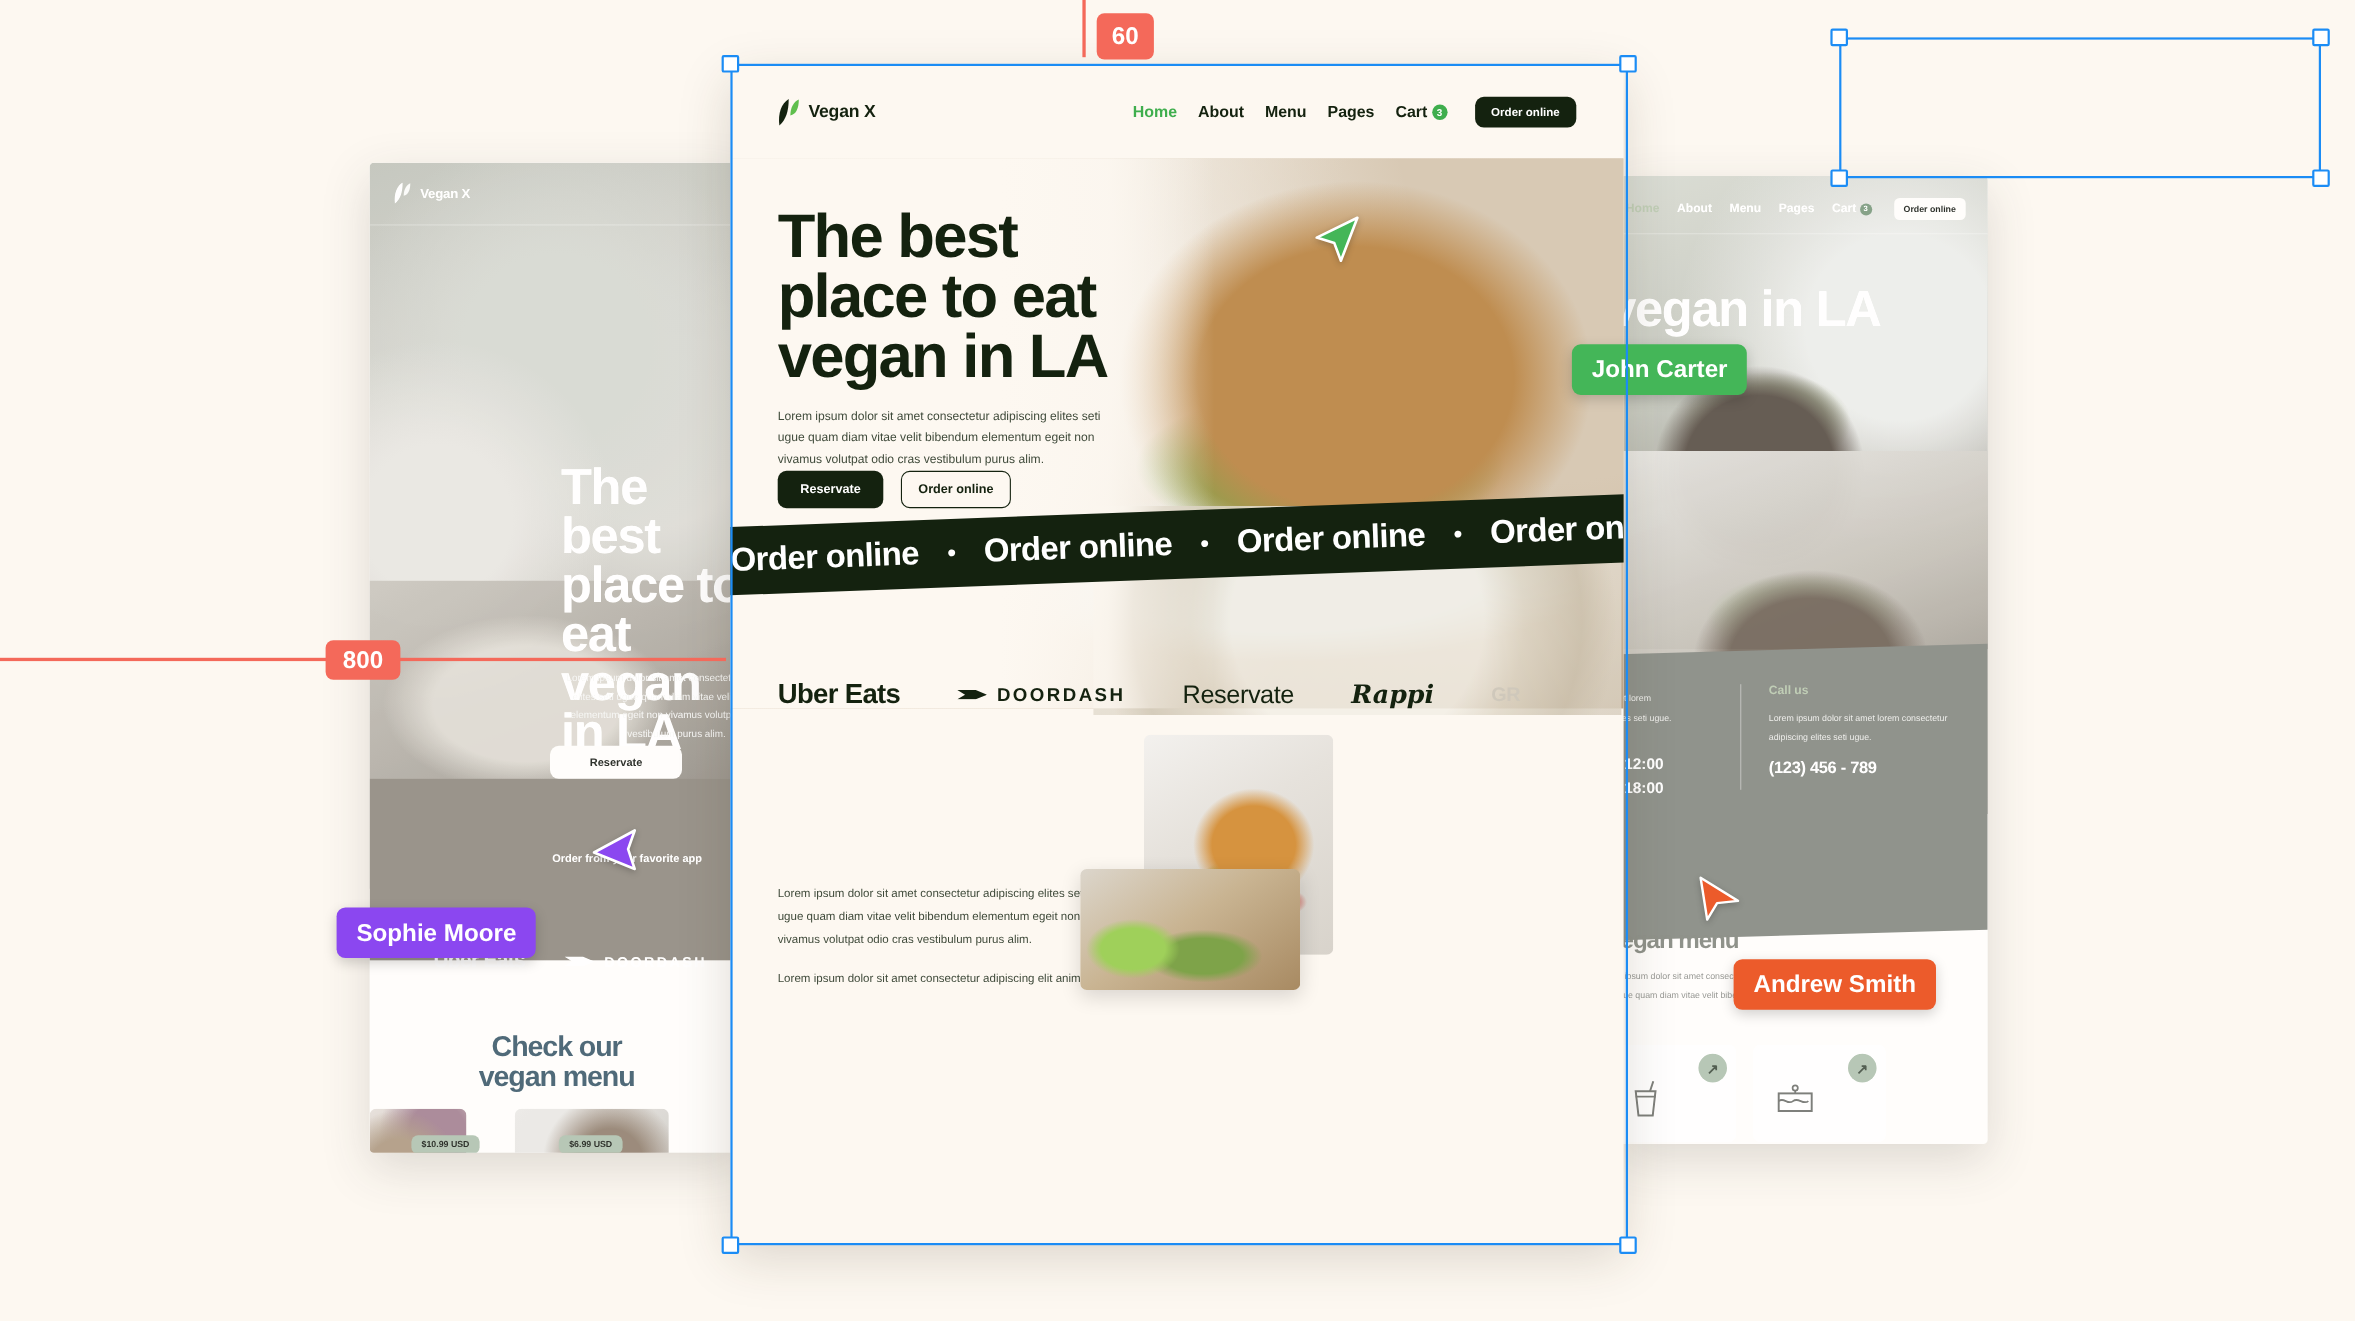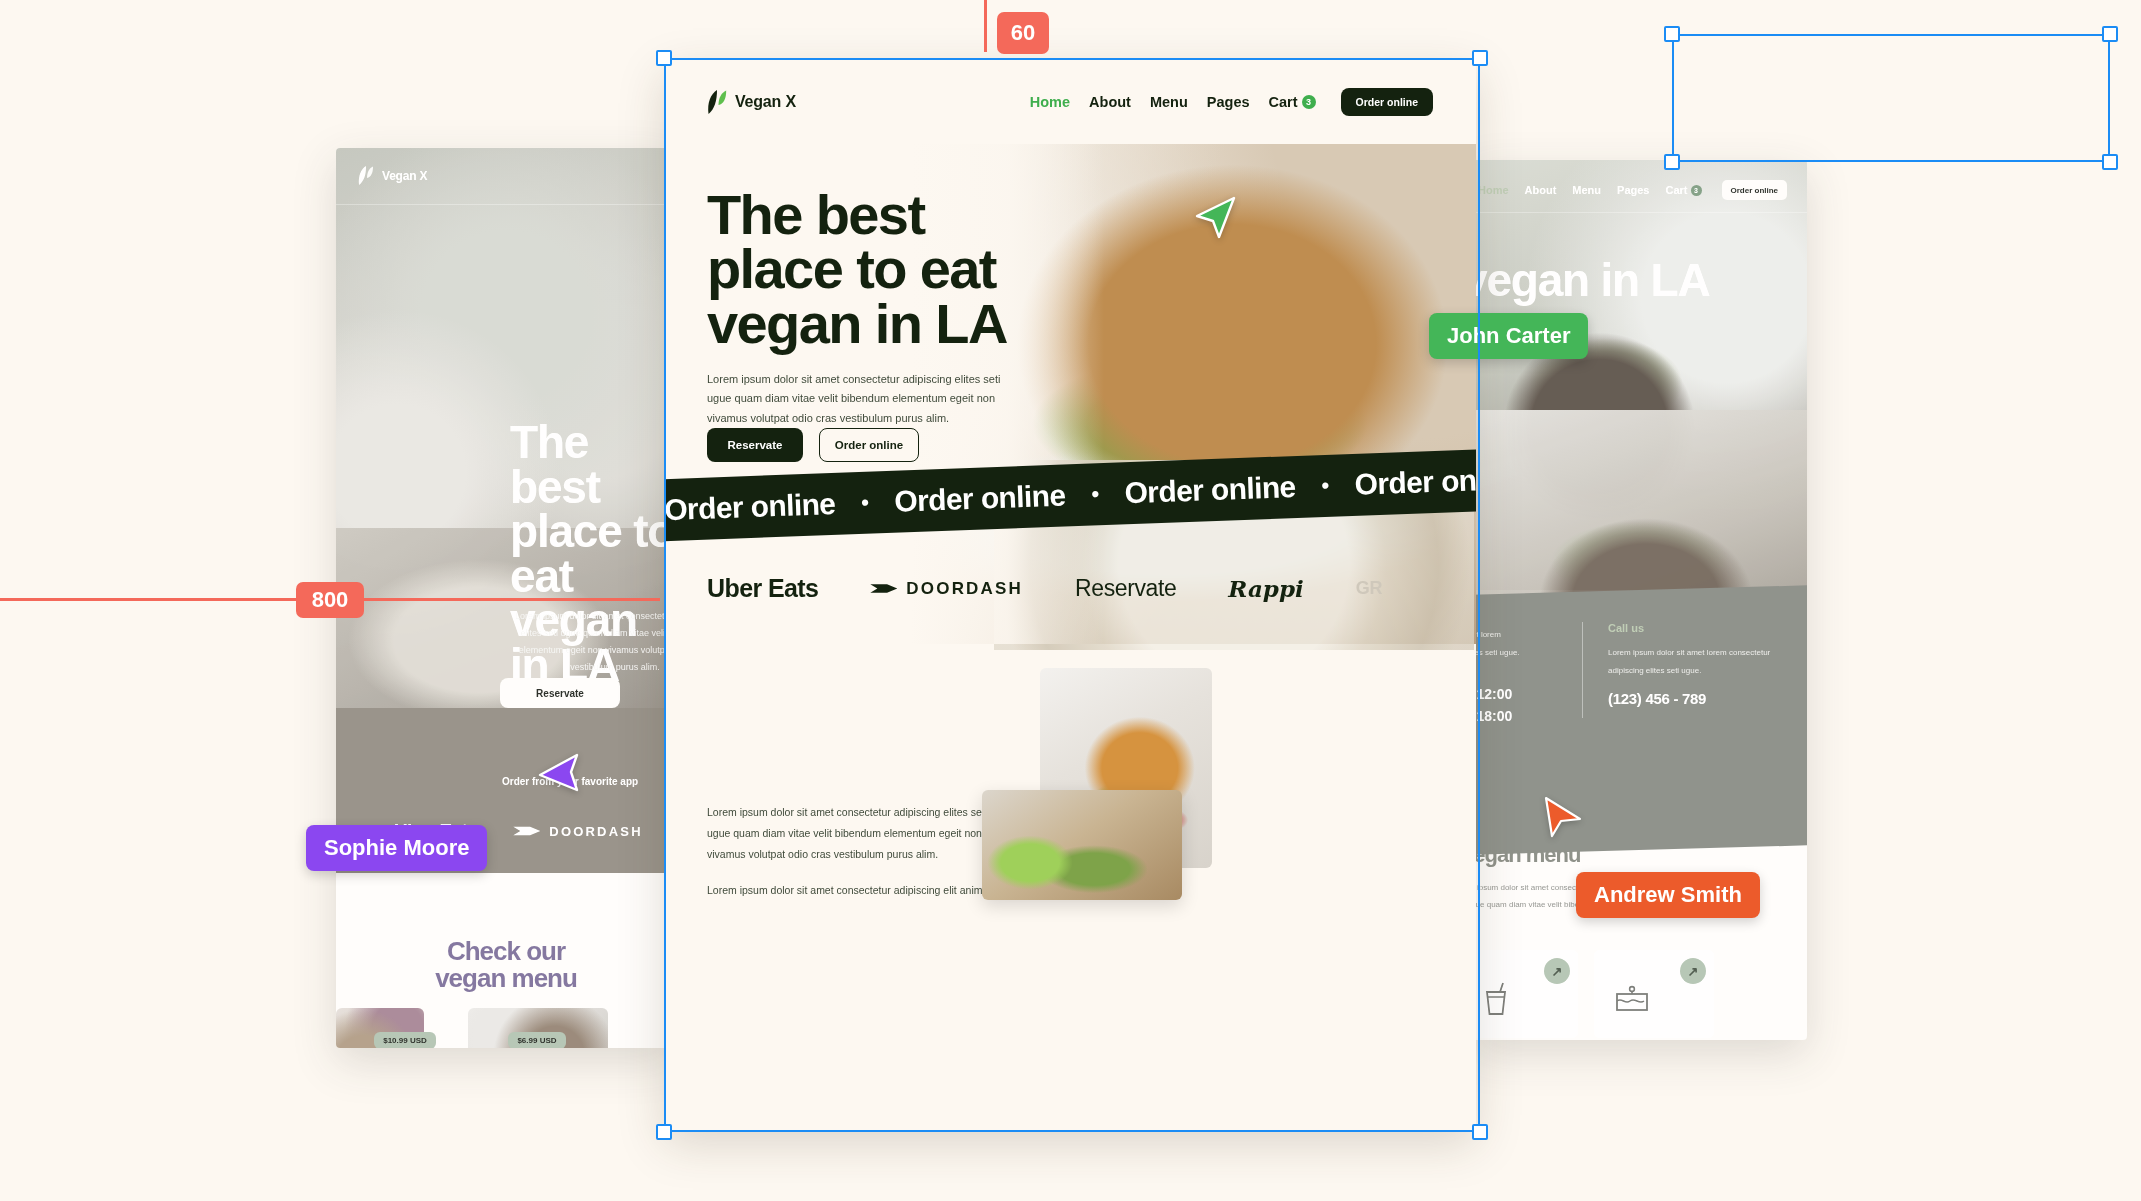--- a/index.html
+++ b/index.html
@@ -120,21 +120,21 @@
   .marquee{
     position:absolute; background:#14220F; color:#fff;
     display:flex; align-items:center; gap:26px;
     font-weight:800; white-space:nowrap; overflow:hidden;
     transform:rotate(-2.1deg);
   }
   .dot{ font-size:22px; line-height:1; }
 
   
   .logos{ position:absolute; display:flex; align-items:center; }
-  .logo{ color:#14220F; white-space:nowrap; }
+  .logo{ color:#14220F; white-space:nowrap;margin-top:43px; }
   .logo-uber{ font-weight:700; letter-spacing:-.6px; }
   .logo-dd{ font-weight:700; letter-spacing:2.2px; display:flex; align-items:center; gap:9px; }
   .dd-mark{ width:27px; height:13px; background:#14220F;
     clip-path:polygon(0 18%,62% 18%,100% 50%,62% 82%,0 82%,26% 50%); }
   .logo-post{ font-weight:500; letter-spacing:-.4px; }
   .logo-rappi{ font-weight:800; font-style:italic; font-family:"DejaVu Serif", serif; }
   .logo-grub{ font-weight:800; color:#CFC8BB; letter-spacing:-.4px; }
 
   
   .cursor{ position:absolute; }
@@ -209,21 +209,21 @@
 
     <div style="position:absolute; left:166px; top:628px; font-size:10px; font-weight:700; color:#fff; white-space:nowrap;">Order from your favorite app</div>
     <div class="logos" style="left:0; top:672px; width:340px; gap:36px; padding-left:58px;">
       <span class="logo logo-uber" style="font-size:19px; color:#fff;">Uber Eats</span>
       <span class="logo logo-dd" style="font-size:13px; color:#fff;">
         <i class="dd-mark" style="background:#fff;"></i>
         <b>DOORDASH</b>
       </span>
     </div>
 
-    <div class="section-head" style="position:absolute; left:0; top:790px; width:340px; text-align:center; font-size:26px; color:#8b5cf6;">
+    <div class="section-head" style="position:absolute; left:0; top:790px; width:340px; text-align:center; font-size:26px; color:#0369a1;">
       <div>Check our</div>
       <div>vegan menu</div>
     </div>
 
     <div class="photo ph-menu1" style="left:0; top:860px; width:88px; height:80px; border-radius:6px;"></div>
     <div class="price-pill" style="position:absolute; left:38px; top:884px; width:62px; height:17px; font-size:8px;">$10.99 USD</div>
     <div class="photo ph-menu2" style="left:132px; top:860px; width:140px; height:80px; border-radius:6px;"></div>
     <div class="price-pill" style="position:absolute; left:172px; top:884px; width:58px; height:17px; font-size:8px;">$6.99 USD</div>
   </div>
 

